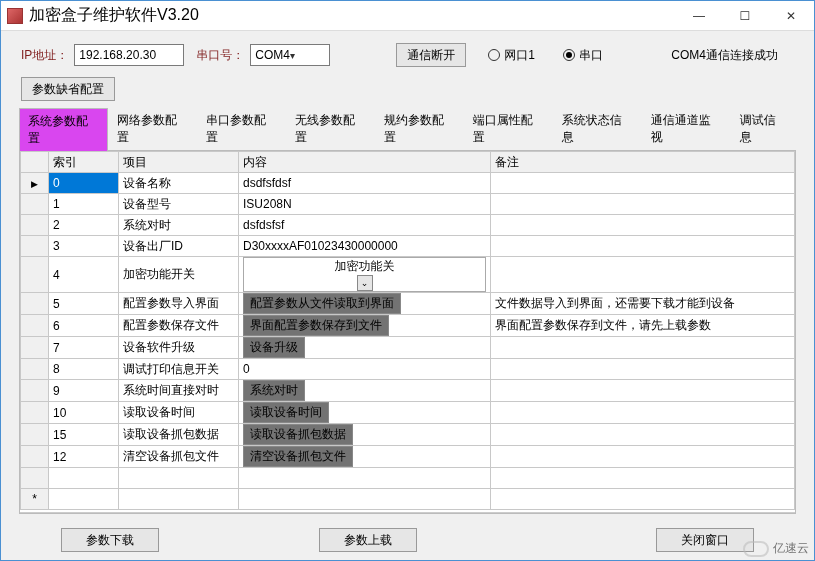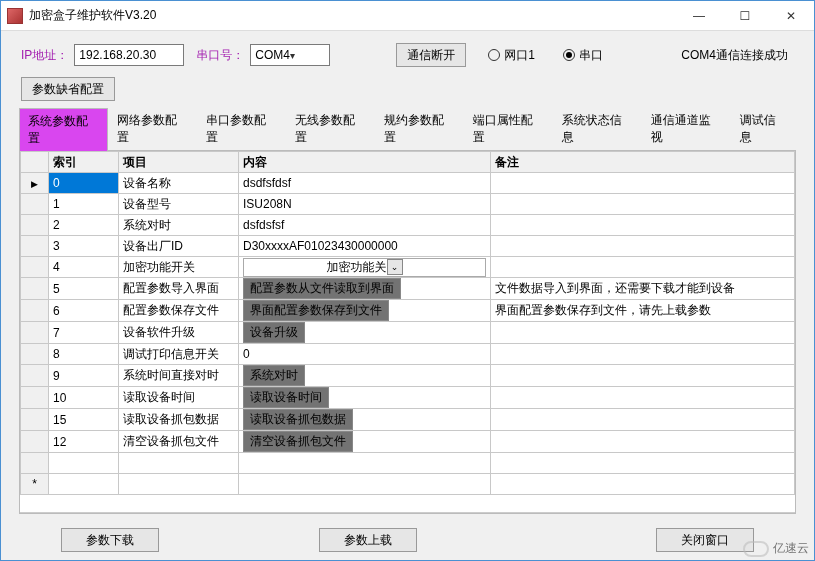--- a/index.html
+++ b/index.html
@@ -1,50 +1,50 @@
 <!DOCTYPE html>
 <html><head>
 <meta charset="utf-8">
 <style>
 * { box-sizing: border-box; font-family: "Microsoft YaHei", "SimSun", sans-serif; font-size: 12px; }
 body { margin: 0; background: #fff; }
 .window { width: 815px; height: 561px; border: 1px solid #4a90d2; background: #f0f0f0; display: flex; flex-direction: column; }
 .titlebar { height: 30px; background: #fff; display: flex; align-items: center; padding: 0 0 0 6px; border-bottom: 1px solid #ddd; }
 .titlebar .app-icon { width: 16px; height: 16px; background: linear-gradient(135deg,#d66,#a33); margin-right: 6px; border:1px solid #933;}
-.titlebar .title { flex: 1; font-size: 12px; color: #000; }
+.titlebar .title { flex: 1; font-size: 16px; color: #000; }
 .winbtn { width: 46px; height: 30px; display: flex; align-items: center; justify-content: center; color: #333; }
 .toolbar-area { padding: 12px 20px 6px; }
 .row1 { display: flex; align-items: center; gap: 6px; }
-.lbl { color:#a21caf; }
+.lbl { color:#7f1d1d; }
 .textbox { height: 22px; border: 1px solid #7a7a7a; padding: 0 4px; background: #fff; }
 .combo { height: 22px; border: 1px solid #7a7a7a; background:#fff; display:flex; align-items:center; padding:0 4px; min-width:80px; }
 .combo .arrow { font-size:10px; color:#333; }
 .btn { height: 24px; border: 1px solid #999; background: #e6e6e6; padding: 0 10px; display:inline-flex; align-items:center; }
 .radio { display:inline-flex; align-items:center; gap:4px;text-align:right; }
 .radio .dot { width:12px; height:12px; border:1px solid #333; border-radius:50%; display:inline-flex; align-items:center; justify-content:center;}
 .radio .dot.sel::after { content:""; width:6px; height:6px; background:#000; border-radius:50%;}
-.status-text { margin-left:auto; margin-right:6px; }
+.status-text { margin-left:auto; margin-right:16px; }
 .row2 { margin-top: 10px; }
 .tabs { display:flex; border-bottom:1px solid #bbb; margin: 0 18px; }
 .tab { padding: 4px 8px; border:1px solid transparent; border-bottom:none; color:#000; position:relative; }
 .tab.active { border-color:#bbb; background:#d946ef; top:1px; }
 .content { flex:1; margin: 0 18px 6px; background:#fff; border:1px solid #bbb; border-top:none; display:flex; flex-direction:column; }
 .grid { flex:1; overflow:auto; border-bottom:1px solid #ccc; }
 table { border-collapse: collapse; width:100%; }
 th, td { border: 1px solid #c8c8c8; height: 21px; padding:0 4px; text-align:left; white-space:nowrap; overflow:hidden; }
-th { background:#f0f0f0; font-weight:bold; }
+th { background:#f0f0f0; font-weight:normal; }
 .rowhdr { width:28px; background:#f0f0f0; text-align:center; }
 .rowhdr.current::before { content:"▶"; font-size:9px; color:#000;}
 .rowhdr.newrow::before { content:"*"; }
 td.idx { width:70px; }
 td.idx.sel { background:#0078d7; color:#fff; }
 td.proj { width:120px; }
 td.cont { width:252px; }
 .cell-btn { border:1px solid #888; background:#737373; display:inline-block; padding:1px 6px; }
-.cell-dd { display:flex; justify-content:center; align-items:center; border:1px solid #aaa; padding:0 2px;}
+.cell-dd { display:flex; justify-content:center; align-items:center; border:1px solid #aaa; padding:0 2px;flex-direction:column;}
 .cell-dd .arrow { border:1px solid #888; background:#e6e6e6; width:16px; height:16px; display:flex; align-items:center; justify-content:center; font-size:9px;}
 .bottom-bar { display:flex; padding:8px 60px; gap:160px; }
 .bottom-bar .btn { padding: 2px 24px; }
 .watermark { position:fixed; right:6px; bottom:4px; opacity:0.55; font-size:12px; display:flex; align-items:center; gap:4px;}
 .watermark .cloud{ width:26px; height:16px; border:2px solid #bbb; border-radius:10px; position:relative;}
 </style>
 </head>
 <body>
 
 <div class="window">

